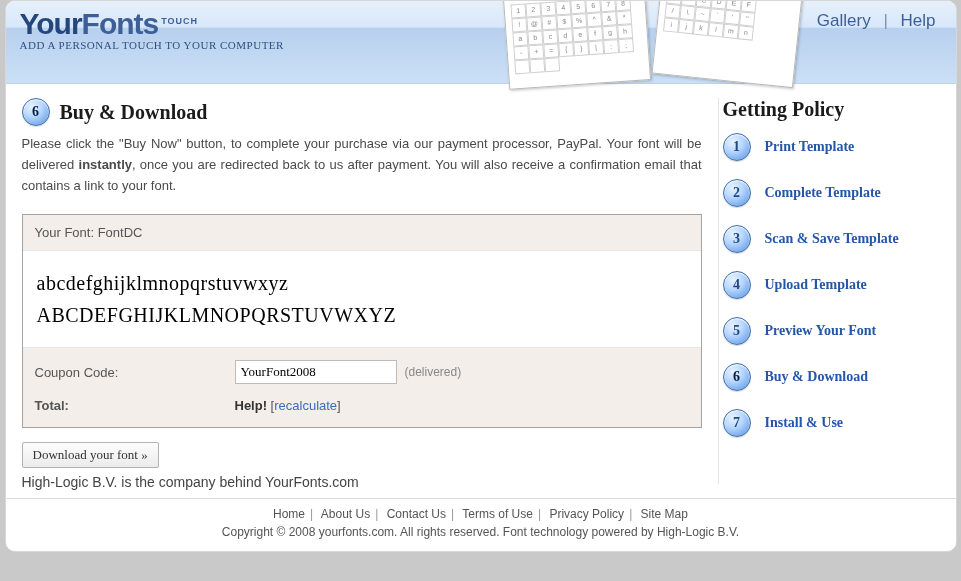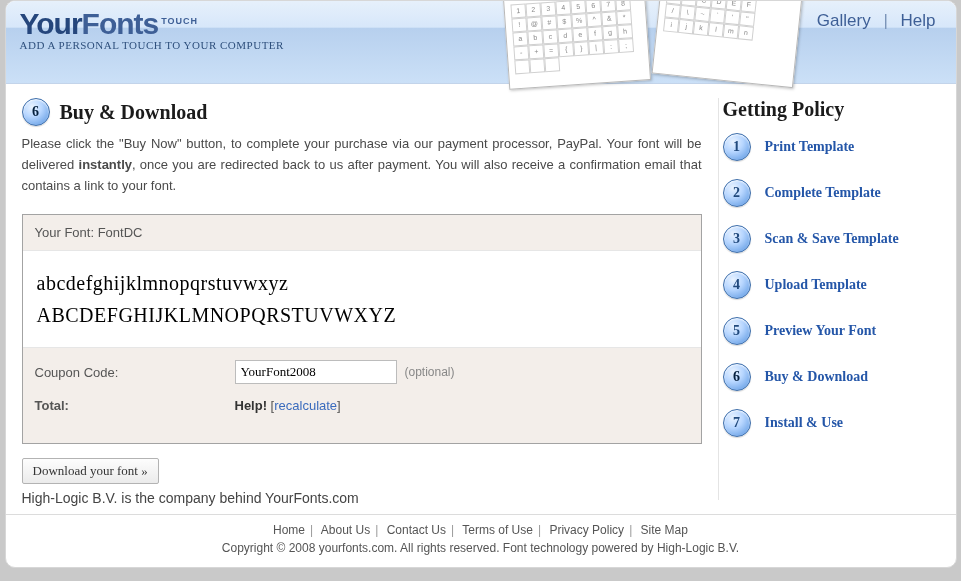--- a/index.html
+++ b/index.html
@@ -150,23 +150,23 @@
           <span>Your Font: </span><span>FontDC</span>
         </div>
         <div class="preview">
           <div class="preview-line">abcdefghijklmnopqrstuvwxyz</div>
           <div class="preview-line">ABCDEFGHIJKLMNOPQRSTUVWXYZ</div>
         </div>
         <div class="panel-bottom">
           <div class="row">
             <label>Coupon Code:</label>
             <input class="coupon-input" type="text" value="YourFont2008" style="">
-            <span class="optional">(optional)</span>
+            <span class="optional">(delivered)</span>
           </div>
-          <div class="row" style="margin-bottom:16px">
+          <div class="row" style="margin-bottom:0">
             <label style="font-weight:bold">Total:</label>
             <span class="total-val">Help!</span>
             <span>&nbsp;[ </span>
                 <a href="#" class="recalc">recalculate</a>
                 <span> ]</span>
           </div>
         </div>
       </div>
 
       <button class="download-btn">Download your font »</button>

